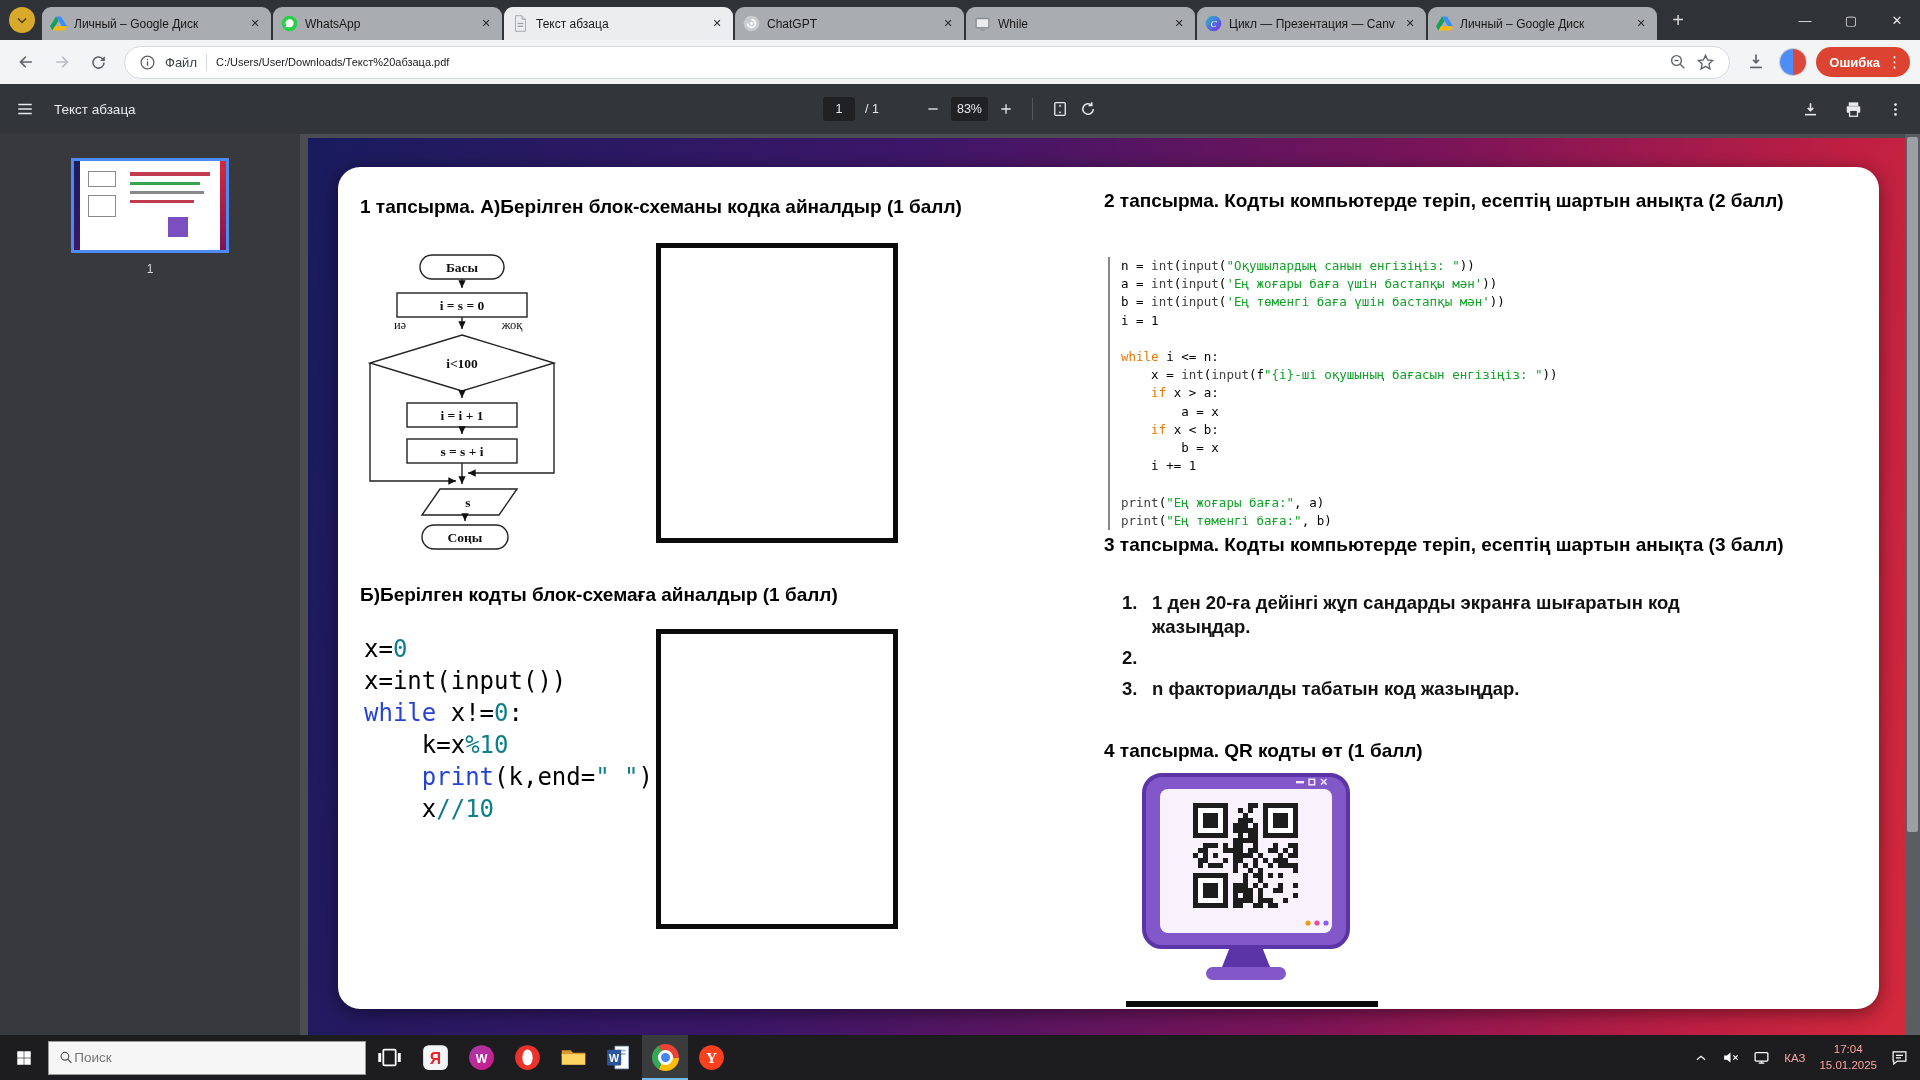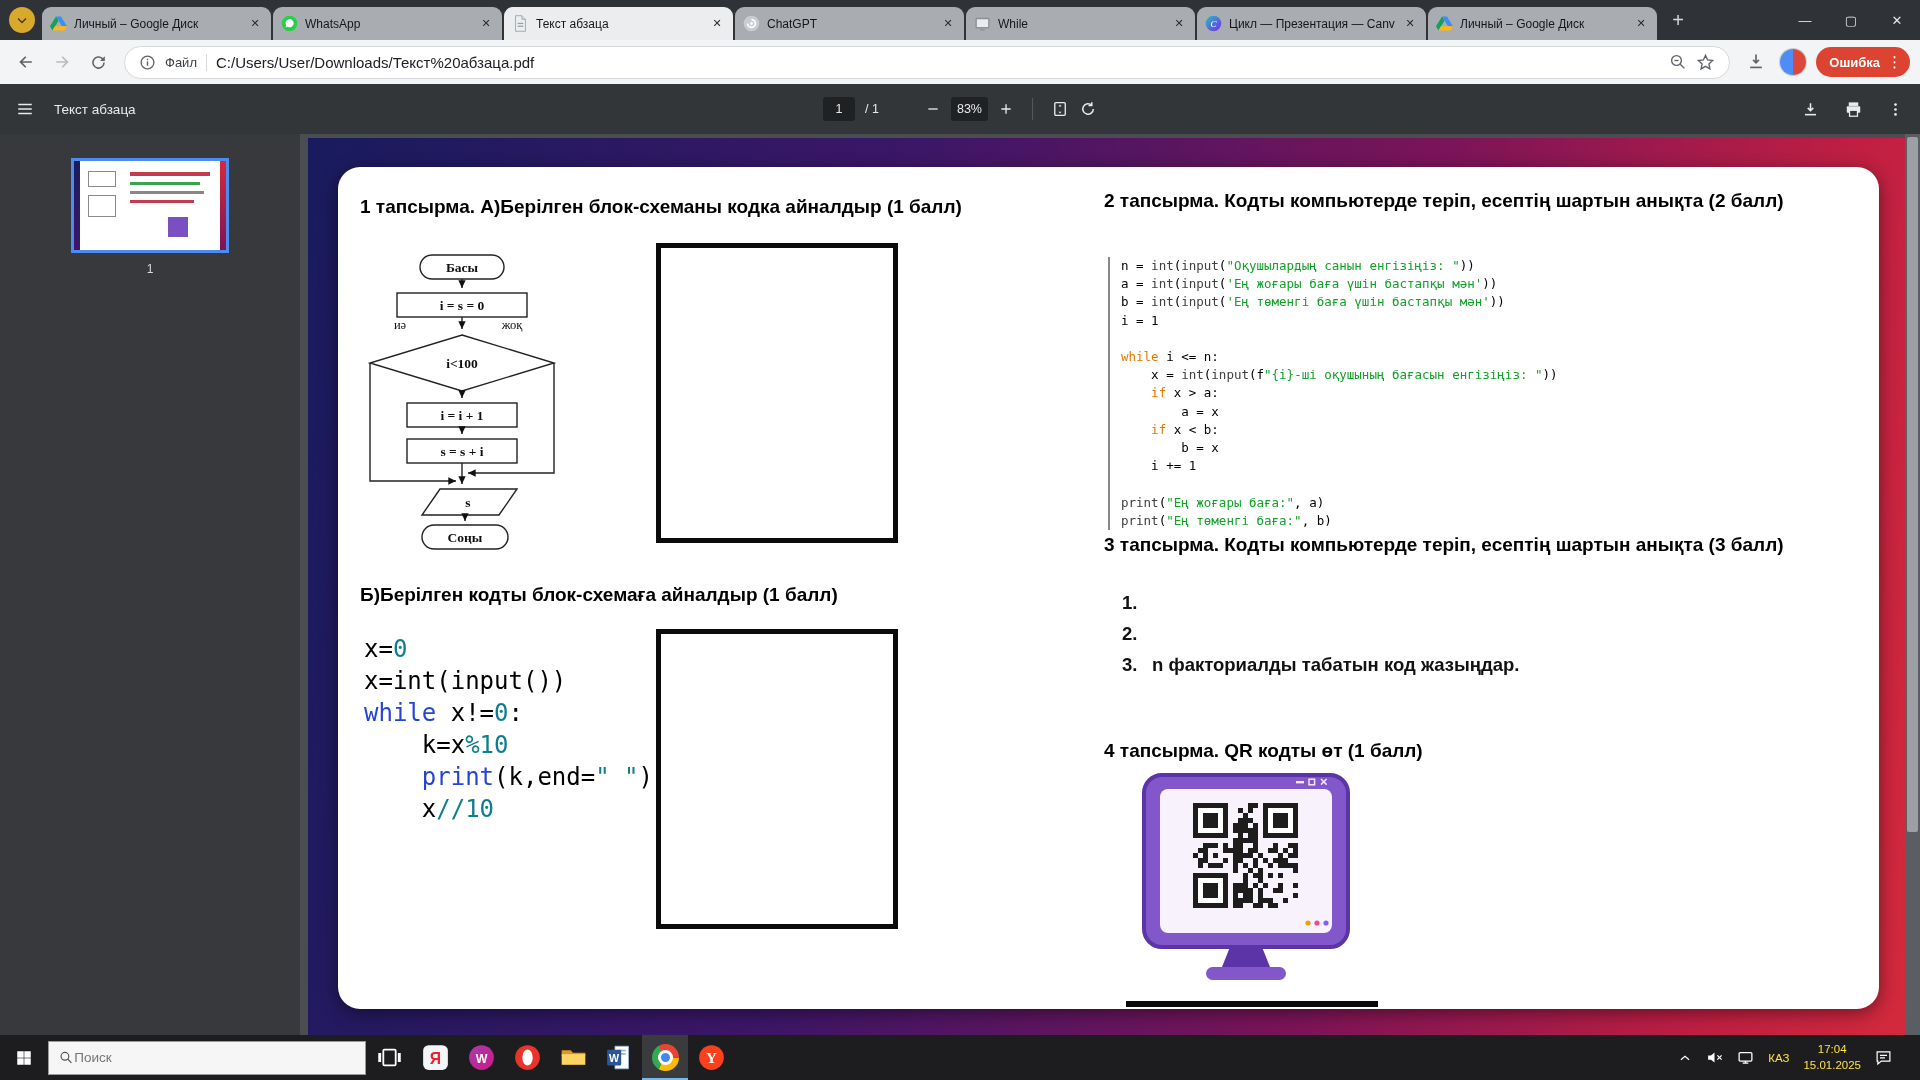--- a/index.html
+++ b/index.html
@@ -18,21 +18,21 @@
 .tab-close{flex:0 0 auto;font-size:11px;color:#2c2c2c;width:16px;height:16px;display:flex;align-items:center;justify-content:center;border-radius:50%}
 .newtab{width:30px;height:30px;margin:0 0 5px 4px;color:#d6d8da;font-size:20px;display:flex;align-items:center;justify-content:center;flex:0 0 auto}
 .wincontrols{margin-left:auto;display:flex;height:40px;flex:0 0 auto}
 .winbtn{width:46px;height:100%;display:flex;align-items:center;justify-content:center;color:#e4e6e8;font-size:13px}
 
 .addressbar{height:44px;background:#f3f4f6;display:flex;align-items:center;padding:0 10px;gap:4px;flex:0 0 auto}
 .navbtn{width:32px;height:32px;display:flex;align-items:center;justify-content:center;border-radius:50%;flex:0 0 auto}
 .omnibox{flex:1;height:33px;background:#fff;border:1px solid #d5d8dc;border-radius:17px;display:flex;align-items:center;padding:4px 14px;gap:9px;min-width:0;margin:0 6px}
 .omni-label{font-size:13px;color:#3c4043;white-space:nowrap}
 .omni-div{width:1px;height:17px;background:#d5d8dc}
-.omni-url{font-size:15px;color:#202124;flex:1;white-space:nowrap;overflow:hidden}
+.omni-url{font-size:11px;color:#202124;flex:1;white-space:nowrap;overflow:hidden}
 .omni-ic{display:flex;flex:0 0 auto}
 .avatar{width:26px;height:26px;border-radius:50%;background:conic-gradient(#d9483b 0 50%,#4e8df7 50% 100%);box-shadow:0 0 0 1px #c9ccd0;flex:0 0 auto;margin:0 4px}
 .errpill{height:30px;background:#dc4431;border-radius:15px;color:#fff;display:flex;align-items:center;gap:7px;padding:0 8px 0 13px;font-size:13px;font-weight:bold;margin-left:2px;flex:0 0 auto}
 .errpill .kebab{font-size:15px;font-weight:normal}
 
 .pdfbar{height:50px;background:#323639;display:flex;align-items:center;color:#e8eaed;padding:0 16px;position:relative;flex:0 0 auto}
 .pdfbar .title{font-size:13.5px;margin-left:20px}
 .pdf-center{position:absolute;left:50%;transform:translateX(-50%);display:flex;align-items:center;gap:10px}
 .pbox{min-width:32px;height:24px;background:rgba(0,0,0,.38);border-radius:3px;display:flex;align-items:center;justify-content:center;font-size:12.5px;padding:0 6px}
 .pdfdiv{width:1px;height:22px;background:#55595c;margin:0 8px}
@@ -66,21 +66,21 @@
 .taskbar{height:45px;background:#1d1d1f;display:flex;align-items:center;flex:0 0 auto}
 .startbtn{width:48px;height:100%;display:flex;align-items:center;justify-content:center}
 .tsearch{width:318px;height:34px;background:#f6f6f6;border:1px solid #9a9a9a;display:flex;align-items:center;gap:1px;padding:0 10px;flex:0 0 auto}
 .tsearch input{border:none;outline:none;background:transparent;font-size:13.5px;color:#333;width:100%;font-family:inherit}
 #apps{display:flex;height:100%}
 .tapp{width:46px;height:45px;display:flex;align-items:center;justify-content:center;position:relative}
 .tapp.active{background:#3a3b3d;box-shadow:inset 0 -2px 0 #76b9ed}
 .tapp svg{width:27px;height:27px}
 .chromeball{width:27px;height:27px;border-radius:50%;background:conic-gradient(from -30deg,#ea4335 0 120deg,#fbbc05 0 240deg,#34a853 0 360deg);position:relative;display:block}
 .chromeball::after{content:"";position:absolute;inset:6px;border-radius:50%;background:#4285f4;border:3px solid #fff}
-.tray{margin-left:auto;display:flex;align-items:center;gap:14px;padding-right:28px;color:#fde047}
+.tray{margin-left:auto;display:flex;align-items:center;gap:14px;padding-right:12px;color:#fca5a5}
 .clock{font-size:11.5px;line-height:1.35;text-align:center}
 .lang{font-size:11.5px}
 .tpv-el{position:absolute}
 </style>
 </head>
 <body>
 
 <div class="screen">
 
   <div class="tabstrip">
@@ -359,20 +359,21 @@
           <div class="code code1" style="left:26px;top:466px"><div><span>x=</span><span class="n">0</span></div><div><span>x=int(input())</span></div><div><span class="k">while</span><span> x!=</span><span class="n">0</span><span>:</span></div><div><span>    k=x</span><span class="n">%10</span></div><div><span>    </span><span class="k">print</span><span>(k,end=</span><span class="s">" "</span><span>)</span></div><div><span>    x</span><span class="n">//10</span></div></div>
           <div class="ansbox" style="left:318px;top:462px;width:242px;height:300px"></div>
 
           <div class="doc-h" style="left:766px;top:22px;width:690px">2 тапсырма. Кодты компьютерде теріп, есептің шартын анықта (2 балл)</div>
           <div class="code code2" style="left:770px;top:90px"><div><span>n = </span><span class="b">int</span><span>(</span><span class="b">input</span><span>(</span><span class="s">"Оқушылардың санын енгізіңіз: "</span><span>))</span></div><div><span>a = </span><span class="b">int</span><span>(</span><span class="b">input</span><span>(</span><span class="s">'Ең жоғары баға үшін бастапқы мән'</span><span>))</span></div><div><span>b = </span><span class="b">int</span><span>(</span><span class="b">input</span><span>(</span><span class="s">'Ең төменгі баға үшін бастапқы мән'</span><span>))</span></div><div><span>i = 1</span></div><div>&nbsp;</div><div><span class="k">while</span><span> i &lt;= n:</span></div><div><span>    x = </span><span class="b">int</span><span>(</span><span class="b">input</span><span>(f</span><span class="s">"{i}-ші оқушының бағасын енгізіңіз: "</span><span>))</span></div><div><span>    </span><span class="k">if</span><span> x &gt; a:</span></div><div><span>        a = x</span></div><div><span>    </span><span class="k">if</span><span> x &lt; b:</span></div><div><span>        b = x</span></div><div><span>    i += 1</span></div><div>&nbsp;</div><div><span class="b">print</span><span>(</span><span class="s">"Ең жоғары баға:"</span><span>, a)</span></div><div><span class="b">print</span><span>(</span><span class="s">"Ең төменгі баға:"</span><span>, b)</span></div></div>
 
           <div class="doc-h" style="left:766px;top:366px;width:690px">3 тапсырма. Кодты компьютерде теріп, есептің шартын анықта (3 балл)</div>
           <div id="task3-list" class="t3list" style="left:784px;top:424px;width:660px">
               <div class="t3item">
                 <span class="t3num">1.</span>
+                <span class="t3txt">1 ден 20-ға дейінгі жұп сандарды экранға шығаратын код жазыңдар.</span>
               </div>
               <div class="t3item">
                 <span class="t3num">2.</span>
               </div>
               <div class="t3item">
                 <span class="t3num">3.</span>
                 <span class="t3txt">n факториалды табатын код жазыңдар.</span>
               </div>
             </div>
 

